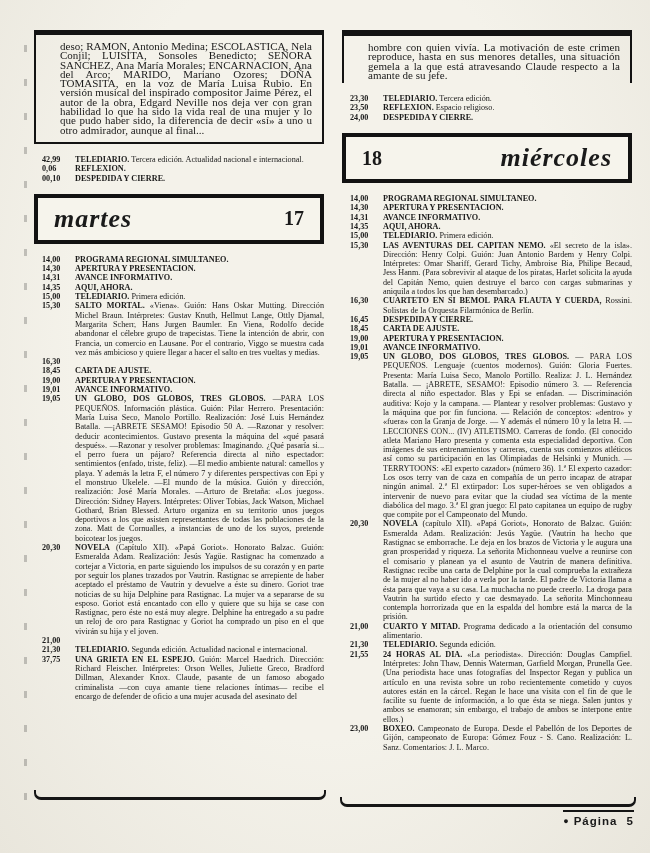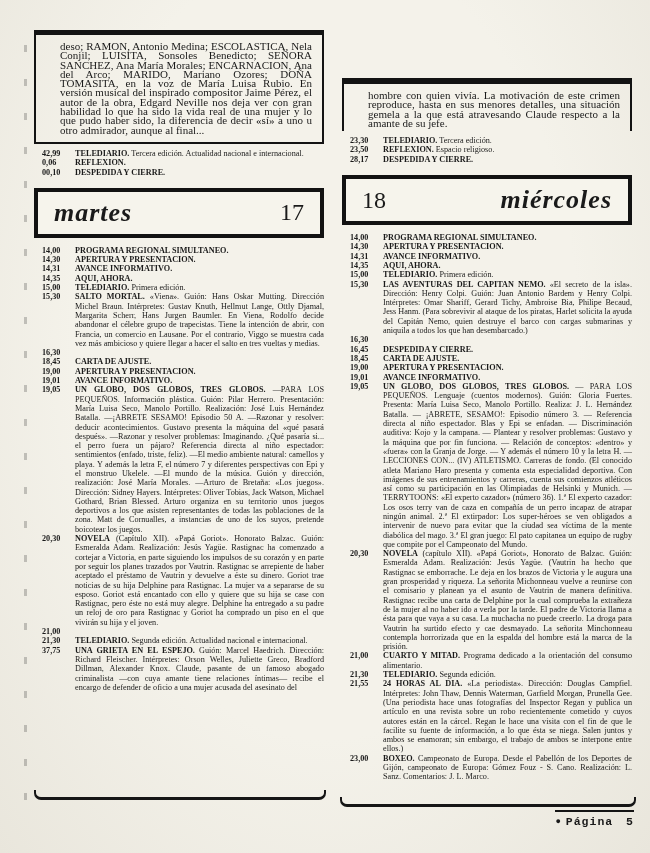--- a/index.html
+++ b/index.html
@@ -10,49 +10,49 @@
     color:#1a1a1a;
   }
   .page{position:absolute;inset:0;padding:30px 18px 0 34px;box-sizing:border-box;}
   .columns{display:flex;gap:18px;}
   .col{flex:1;min-width:0;}
 
   .intro-box{
     border:2px solid #131313;border-top-width:5px;
     padding:7px 10px 7px 24px;
   }
-  .col-right .intro-box{border-bottom:none;border-top-width:6px;padding-bottom:3px;margin-top:48px;}
+  .col-right .intro-box{border-bottom:none;border-top-width:6px;padding-bottom:3px;}
   .intro{margin:0;font-size:11px;line-height:9.3px;text-align:justify;}
 
-  .list{margin-top:5px;padding-left:8px;}
+  .list{margin-top:11px;padding-left:8px;}
   .row{display:flex;align-items:flex-start;}
   .time{flex:0 0 30px;font-weight:bold;font-size:8.2px;line-height:9.3px;white-space:nowrap;}
   .txt{flex:1;font-size:8.2px;line-height:9.3px;text-align:justify;padding-left:3px;}
   .title{font-weight:bold;}
 
   .day-box{
     border:4px solid #121212;background:#f6f4ec;
     display:flex;align-items:center;justify-content:space-between;
     padding:6px 16px;margin:11px 0 8px;
   }
   .day-box.name-right{flex-direction:row-reverse;}
   .day-name{font-size:26px;font-weight:bold;font-style:italic;letter-spacing:1px;}
-  .day-number{font-size:24px;font-weight:normal;}
+  .day-number{font-size:20px;font-weight:bold;}
 
   .frame-close{
     position:absolute;height:7px;
     border:2px solid #161616;border-top:none;border-bottom-width:3px;
     border-radius:0 0 7px 7px;
   }
   #close-left{left:34px;top:790px;width:288px;}
   #close-right{left:340px;top:797px;width:292px;}
 
   .footer{
     position:absolute;right:16px;top:810px;
-    font-family:Liberation Mono, monospace;
+    font-family:Liberation Sans, sans-serif;
     font-weight:bold;font-size:11.5px;letter-spacing:1px;
     border-top:2px solid #141414;padding-top:3px;word-spacing:5px;
   }
   .footer .bullet{font-size:9px;vertical-align:1px;margin-right:4px;}
 
   .scan-edge{
     position:absolute;left:24px;top:45px;bottom:40px;width:3px;opacity:.28;
     background:repeating-linear-gradient(to bottom, rgba(20,20,20,.8) 0 7px, transparent 7px 34px);
   }
 </style>
@@ -155,21 +155,21 @@
       <div class="list pre-list">
           <div class="row">
             <span class="time">23,30</span>
             <div class="txt"><b class="title">TELEDIARIO.</b> Tercera edición.</div>
           </div>
           <div class="row">
             <span class="time">23,50</span>
             <div class="txt"><b class="title">REFLEXION.</b> Espacio religioso.</div>
           </div>
           <div class="row">
-            <span class="time">28,17</span>
+            <span class="time">24,00</span>
             <div class="txt"><b class="title">DESPEDIDA Y CIERRE.</b></div>
           </div>
         </div>
       <div class="day-box name-right">
         <span class="day-name">miércoles</span>
         <span class="day-number">18</span>
       </div>
       <div class="list main-list">
           <div class="row">
             <span class="time">14,00</span>
@@ -190,20 +190,21 @@
           <div class="row">
             <span class="time">15,00</span>
             <div class="txt"><b class="title">TELEDIARIO.</b> Primera edición.</div>
           </div>
           <div class="row">
             <span class="time">15,30</span>
             <div class="txt"><b class="title">LAS AVENTURAS DEL CAPITAN NEMO.</b> «El secreto de la isla». Dirección: Henry Colpi. Guión: Juan Antonio Bardem y Henry Colpi. Intérpretes: Omar Shariff, Gerard Tichy, Ambroise Bia, Philipe Becaud, Jess Hanm. (Para sobrevivir al ataque de los piratas, Harlet solicita la ayuda del Capitán Nemo, quien destruye el barco con cargas submarinas y aniquila a todos los que han desembarcado.)</div>
           </div>
           <div class="row">
             <span class="time">16,30</span>
+            <div class="txt"><b class="title">CUARTETO EN SI BEMOL PARA FLAUTA Y CUERDA,</b> Rossini. Solistas de la Orquesta Filarmónica de Berlín.</div>
           </div>
           <div class="row">
             <span class="time">16,45</span>
             <div class="txt"><b class="title">DESPEDIDA Y CIERRE.</b></div>
           </div>
           <div class="row">
             <span class="time">18,45</span>
             <div class="txt"><b class="title">CARTA DE AJUSTE.</b></div>
           </div>
           <div class="row">

